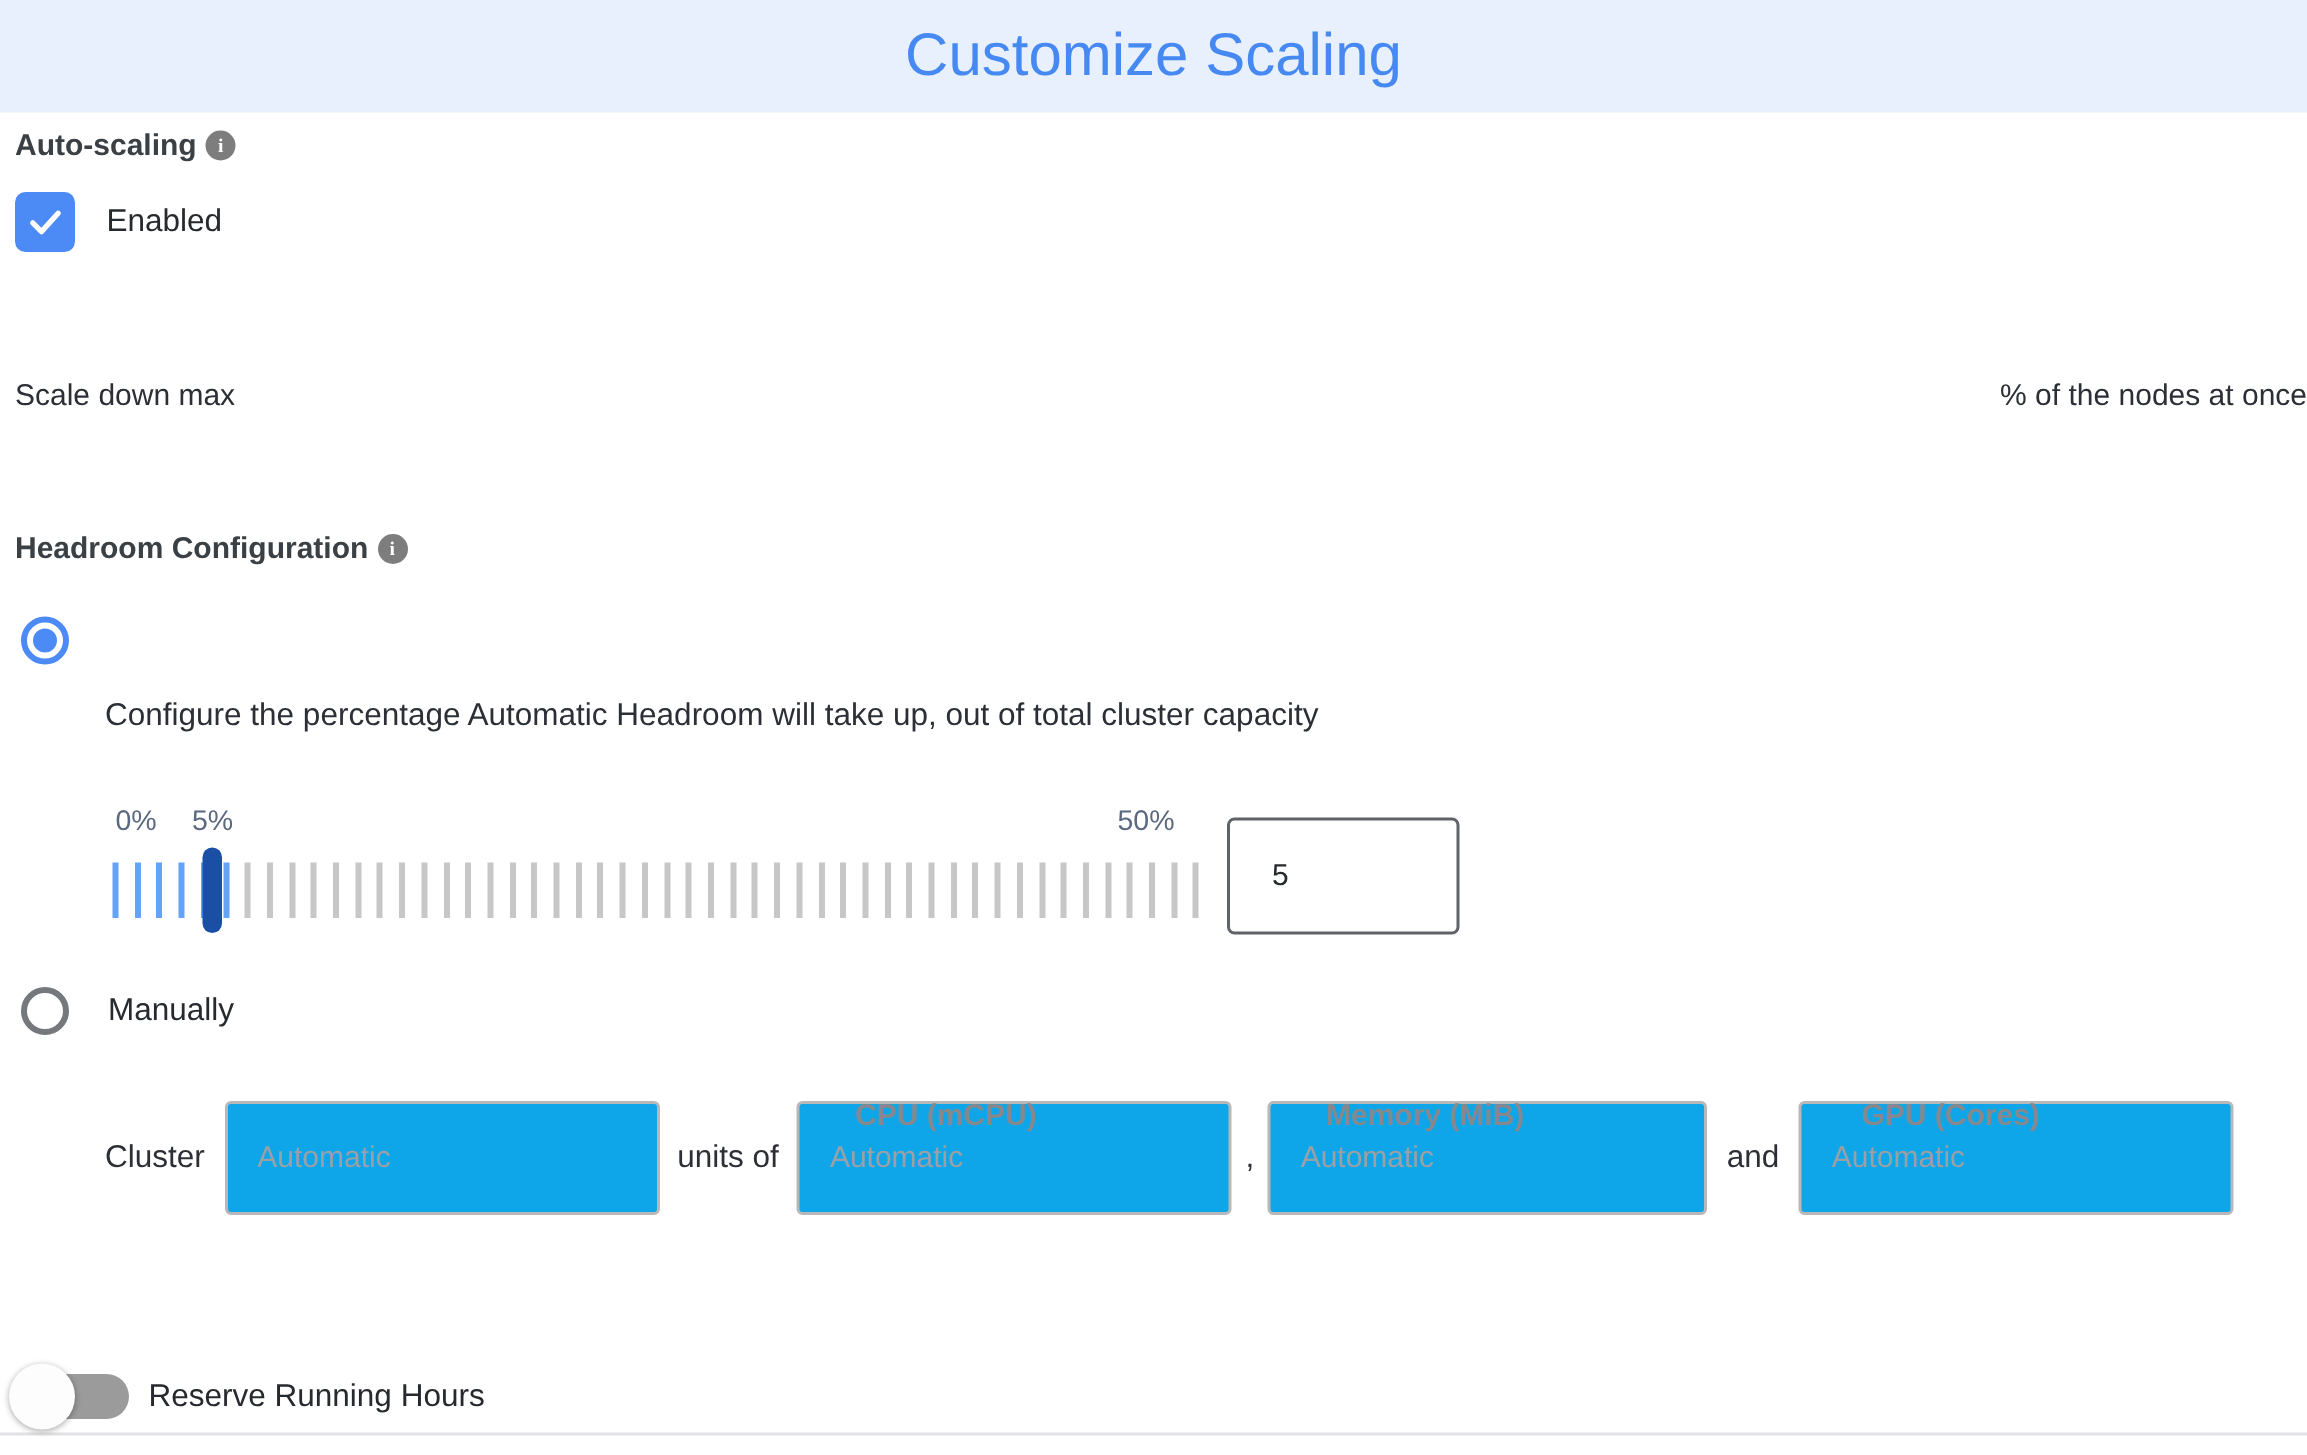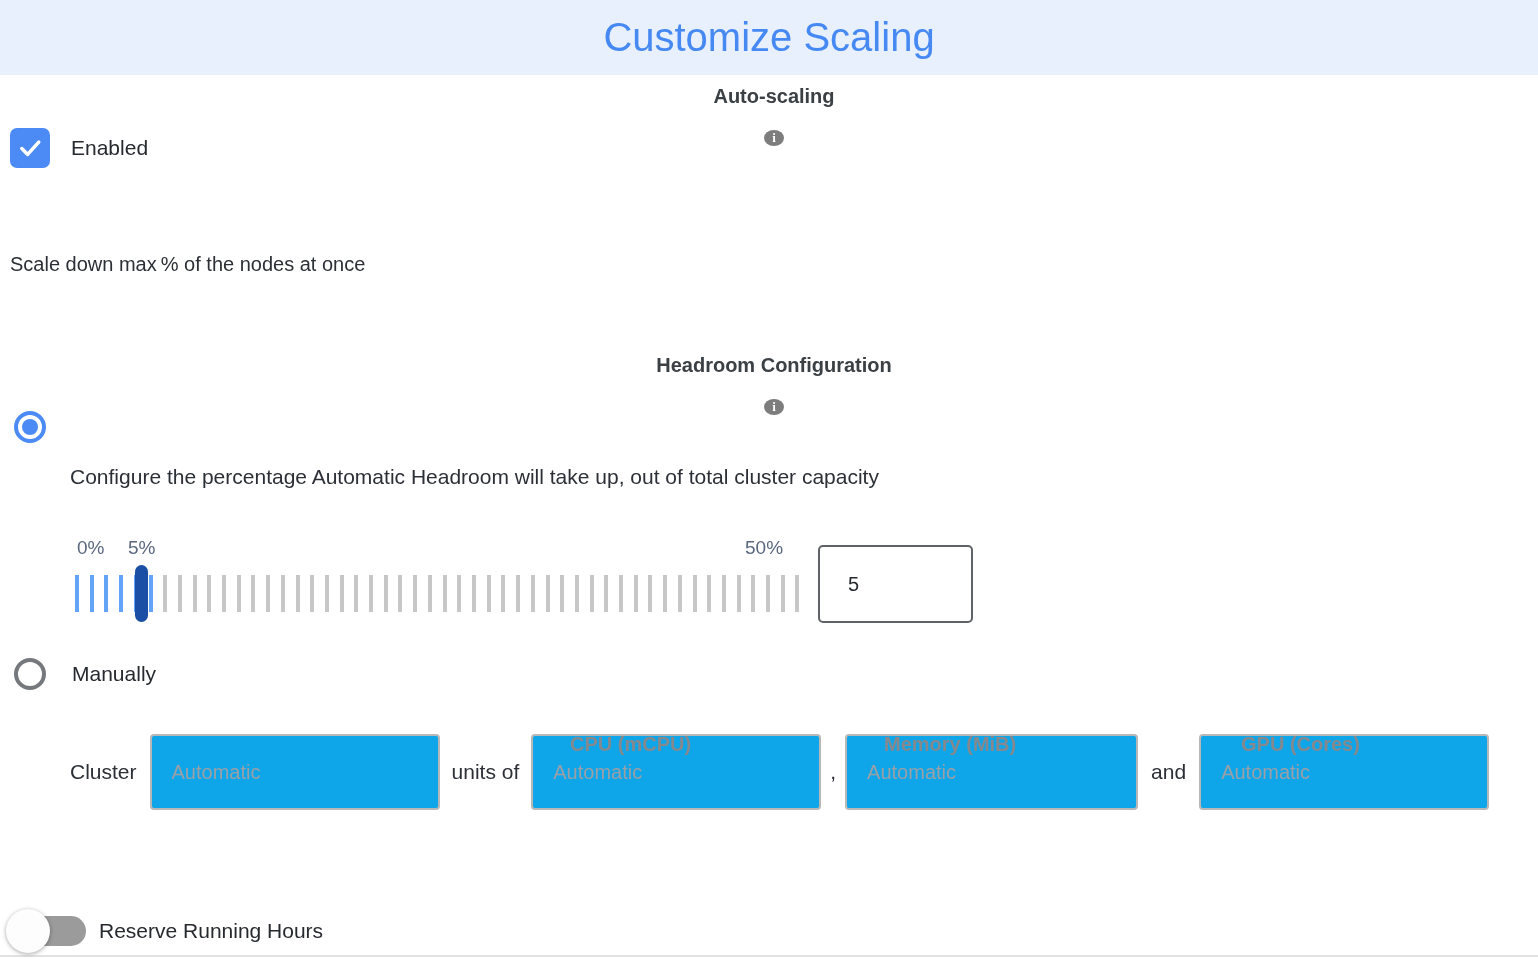--- a/index.html
+++ b/index.html
@@ -20,24 +20,23 @@
   .header .title {
     color:#4689f3;
     font-size:40px;
     font-weight:400;
   }
 
   
   .content { padding-left:10px; position:relative; }
 
   .section-label {
-    display:flex; align-items:center; gap:22px;
+    display:flex; align-items:center; gap:6px;
     font-size:20px; font-weight:700; color:#3b4045;
     height:24px;
-    flex-direction:column;
   }
   .section-label.auto { margin-top:10px; }
   .section-label.headroom { margin-top:51px; }
 
   .info-icon {
     width:20px; height:20px; border-radius:50%;
     background:#7d7d7d; color:#ffffff;
     font-size:13px; font-weight:700;
     display:inline-flex; align-items:center; justify-content:center;
     font-family:"Liberation Serif", serif;
@@ -47,21 +46,21 @@
   .checkbox-row { margin-top:19px; display:flex; align-items:center; gap:21px; height:40px; }
   .checkbox {
     width:40px; height:40px; border-radius:7px;
     background:#4c8bf5;
     display:flex; align-items:center; justify-content:center;
   }
   .checkbox svg { width:28px; height:28px; }
   .checkbox-label { font-size:21px; color:#26292e; }
 
   
-  .scaledown-row { margin-top:57px; display:flex; align-items:center; height:78px; font-size:20px; color:#2c3036; }
+  .scaledown-row { margin-top:57px; display:flex; align-items:center; height:78px; font-size:20px; color:#2c3036;justify-content:space-between; }
   .scaledown-input {
     margin-left:9px;
     width:139px; height:78px;
     border:2px solid #5f6368; border-radius:6px;
     font-size:20px; color:#26292e;
     padding-left:26px;
     font-family:"Liberation Sans", sans-serif;
     background:#ffffff;
     outline:none;
   }

